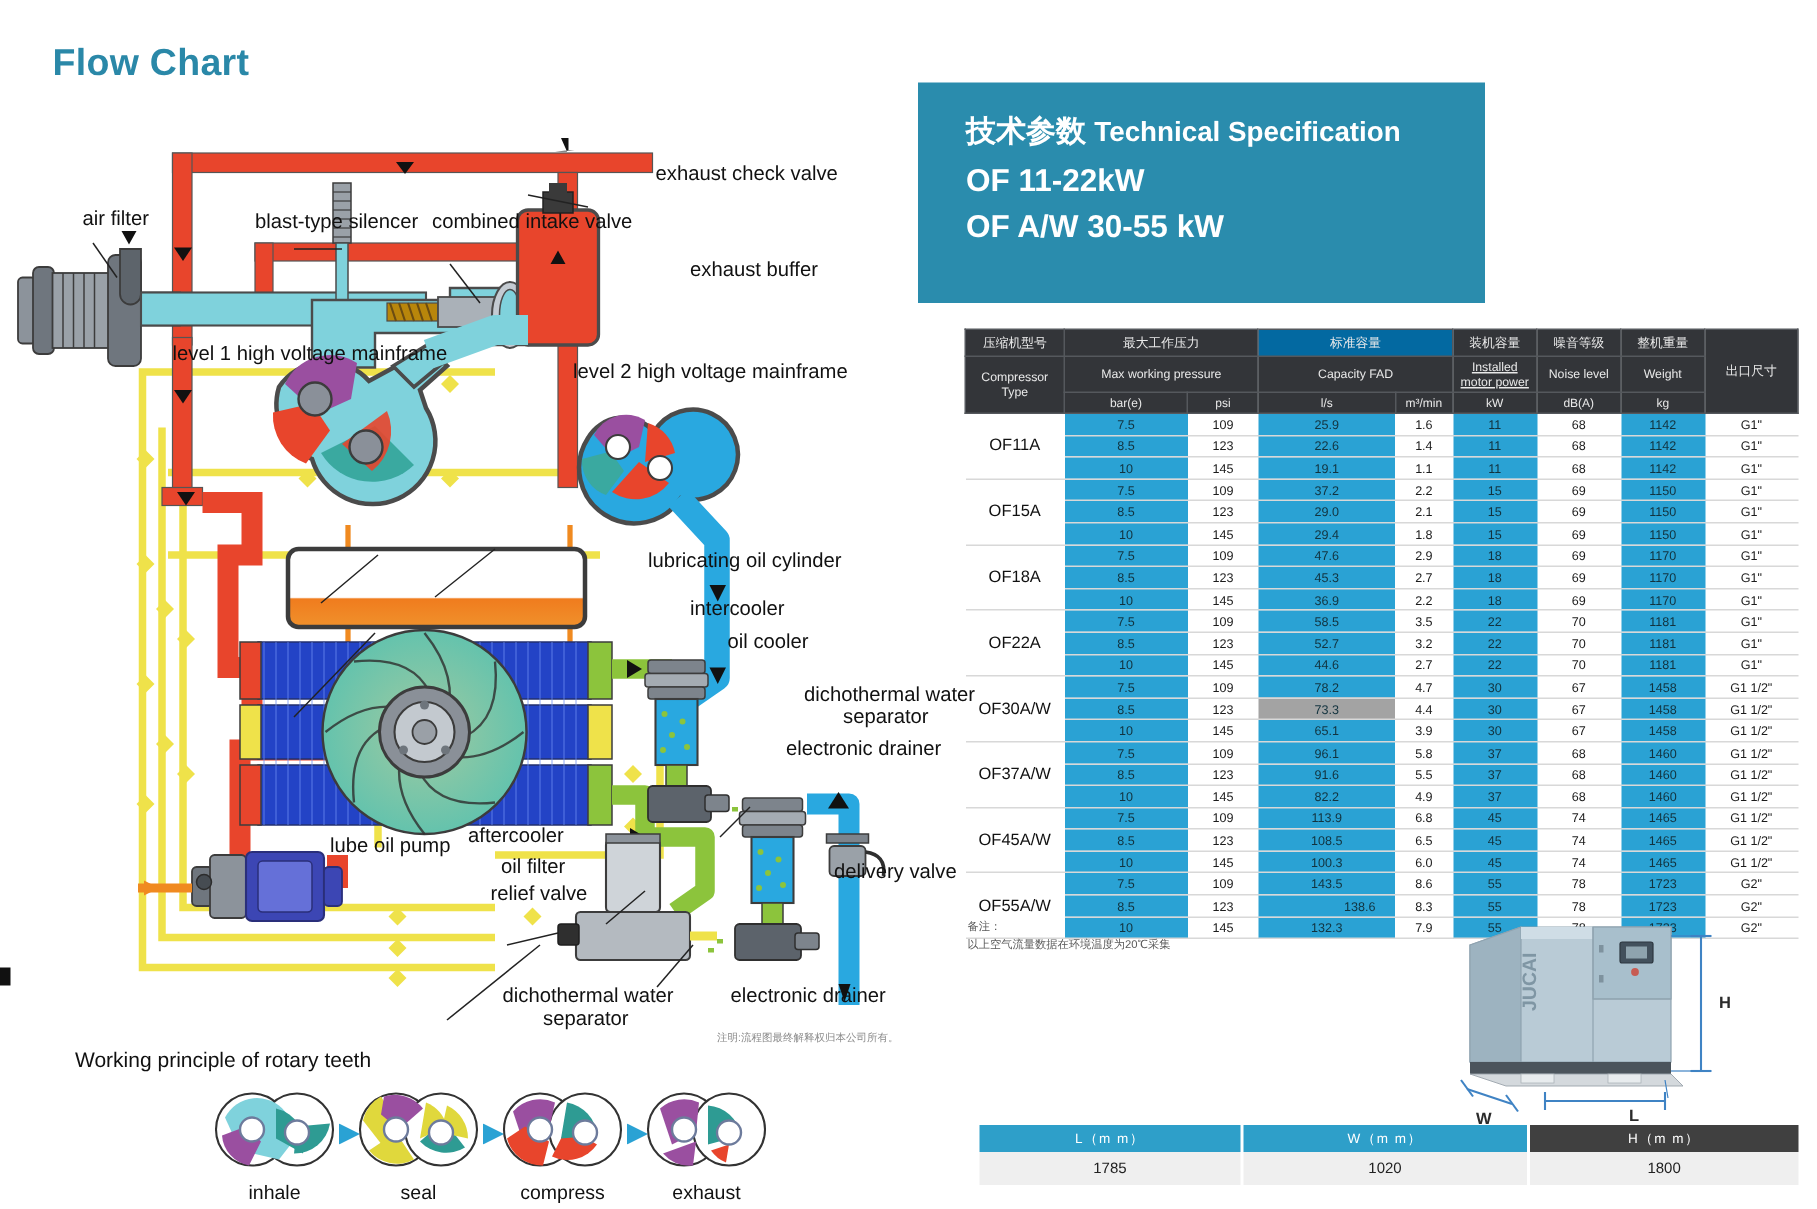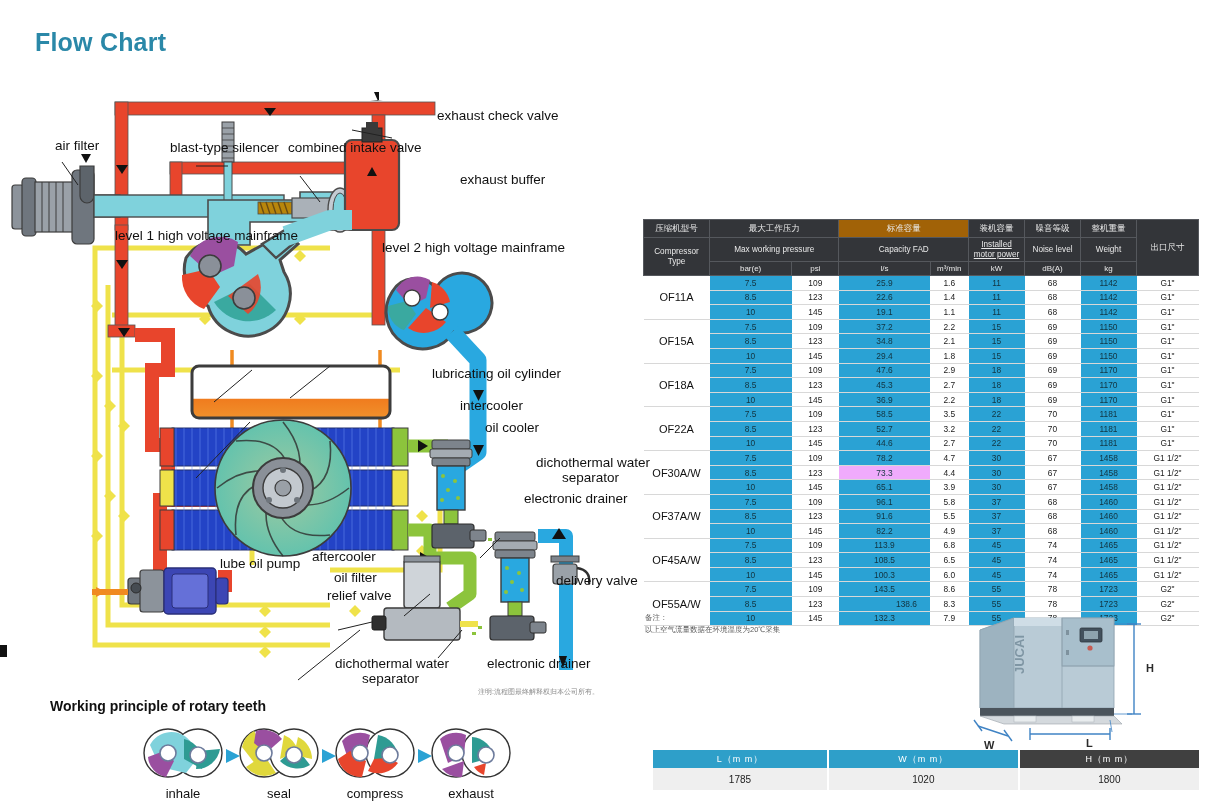--- a/index.html
+++ b/index.html
@@ -26,21 +26,21 @@
   #flow-svg { position:absolute; left:0; top:0; }
 
   .flabel {
     position:absolute; font-size:13.5px; color:#111; white-space:nowrap;
     font-family:"Liberation Sans", sans-serif;
   }
 
   
   #rotary-title {
     position:absolute; left:50px; top:698px;
-    font-size:14px; font-weight:bold; color:#111;
+    font-size:14px; font-weight:normal; color:#111;
   }
   #rotary-note {
     position:absolute; left:478px; top:687px;
     font-size:7px; color:#8a8a8a; white-space:nowrap;
   }
   #rotary-row { position:absolute; left:140px; top:725px; width:400px; height:78px; }
   .rotary-item { position:absolute; width:86px; text-align:center; }
   .rotary-caption { font-size:13px; color:#111; margin-top:1px; }
 
   
@@ -546,27 +546,35 @@
         <path d="M14 44 a24 24 0 0 0 20 8 l2 -16z" fill="#9a4fa0"></path>
         <path d="M44 12 a24 24 0 0 1 22 20 l-22 6z" fill="#2e9b93"></path>
         <path d="M46 42 a22 22 0 0 0 10 8 l2 -12z" fill="#e8452c"></path>
         <circle cx="28" cy="28" r="8" fill="#fff" stroke="#6d7b9c" stroke-width="1.6"></circle>
         <circle cx="58" cy="30" r="8" fill="#fff" stroke="#6d7b9c" stroke-width="1.6"></circle>
       </svg>
       <div class="rotary-caption">exhaust</div>
     </div>
   </div>
 
+  <div id="spec-banner" style="background: rgb(42, 140, 173);">
+    <div class="line1">
+      <span>技术参数</span>
+      <span class="en">Technical Specification</span>
+    </div>
+    <div class="line2">OF 11-22kW</div>
+    <div class="line3">OF A/W 30-55 kW</div>
+  </div>
 
   <table id="spec-table">
     <thead>
       <tr>
         <th class="cn" style="width: 66px; background: rgb(51, 53, 57);">压缩机型号</th>
         <th class="cn" colspan="2" style="width: 112px; background: rgb(51, 53, 57);">最大工作压力</th>
-        <th class="cn" colspan="2" style="width: 112px; background: #a16207;">标准容量</th>
+        <th class="cn" colspan="2" style="width: 112px; background: #0369a1;">标准容量</th>
         <th class="cn" style="width: 56px; background: rgb(51, 53, 57);">装机容量</th>
         <th class="cn" style="width: 56px; background: rgb(51, 53, 57);">噪音等级</th>
         <th class="cn" style="width: 56px; background: rgb(51, 53, 57);">整机重量</th>
         <th class="cn" rowspan="3" style="width: 62px; background: rgb(51, 53, 57);">出口尺寸</th>
       </tr>
       <tr>
         <th class="en" rowspan="2" style="background: rgb(51, 53, 57);">Compressor Type</th>
         <th class="en" colspan="2" style="background: rgb(51, 53, 57);">Max working pressure</th>
         <th class="en" colspan="2" style="background: rgb(51, 53, 57);">Capacity FAD</th>
         <th class="en" style="background: rgb(51, 53, 57); text-decoration: underline;">Installed motor power</th>
@@ -622,21 +630,21 @@
           <td class="hl" style="background: rgb(42, 162, 212);">37.2</td>
           <td>2.2</td>
           <td class="hl" style="background: rgb(42, 162, 212);">15</td>
           <td>69</td>
           <td class="hl" style="background: rgb(42, 162, 212);">1150</td>
           <td>G1"</td>
         </tr>
         <tr>
           <td class="hl" style="background: rgb(42, 162, 212);">8.5</td>
           <td>123</td>
-          <td class="hl" style="background: rgb(42, 162, 212);">34.8</td>
+          <td class="hl" style="background: rgb(42, 162, 212);">29.0</td>
           <td>2.1</td>
           <td class="hl" style="background: rgb(42, 162, 212);">15</td>
           <td>69</td>
           <td class="hl" style="background: rgb(42, 162, 212);">1150</td>
           <td>G1"</td>
         </tr>
         <tr>
           <td class="hl" style="background: rgb(42, 162, 212);">10</td>
           <td>145</td>
           <td class="hl" style="background: rgb(42, 162, 212);">29.4</td>
@@ -715,21 +723,21 @@
           <td class="hl" style="background: rgb(42, 162, 212);">78.2</td>
           <td>4.7</td>
           <td class="hl" style="background: rgb(42, 162, 212);">30</td>
           <td>67</td>
           <td class="hl" style="background: rgb(42, 162, 212);">1458</td>
           <td>G1 1/2"</td>
         </tr>
         <tr>
           <td class="hl" style="background: rgb(42, 162, 212);">8.5</td>
           <td>123</td>
-          <td class="hl" style="background: #f0abfc;">73.3</td>
+          <td class="hl" style="background: #a3a3a3;">73.3</td>
           <td>4.4</td>
           <td class="hl" style="background: rgb(42, 162, 212);">30</td>
           <td>67</td>
           <td class="hl" style="background: rgb(42, 162, 212);">1458</td>
           <td>G1 1/2"</td>
         </tr>
         <tr>
           <td class="hl" style="background: rgb(42, 162, 212);">10</td>
           <td>145</td>
           <td class="hl" style="background: rgb(42, 162, 212);">65.1</td>

